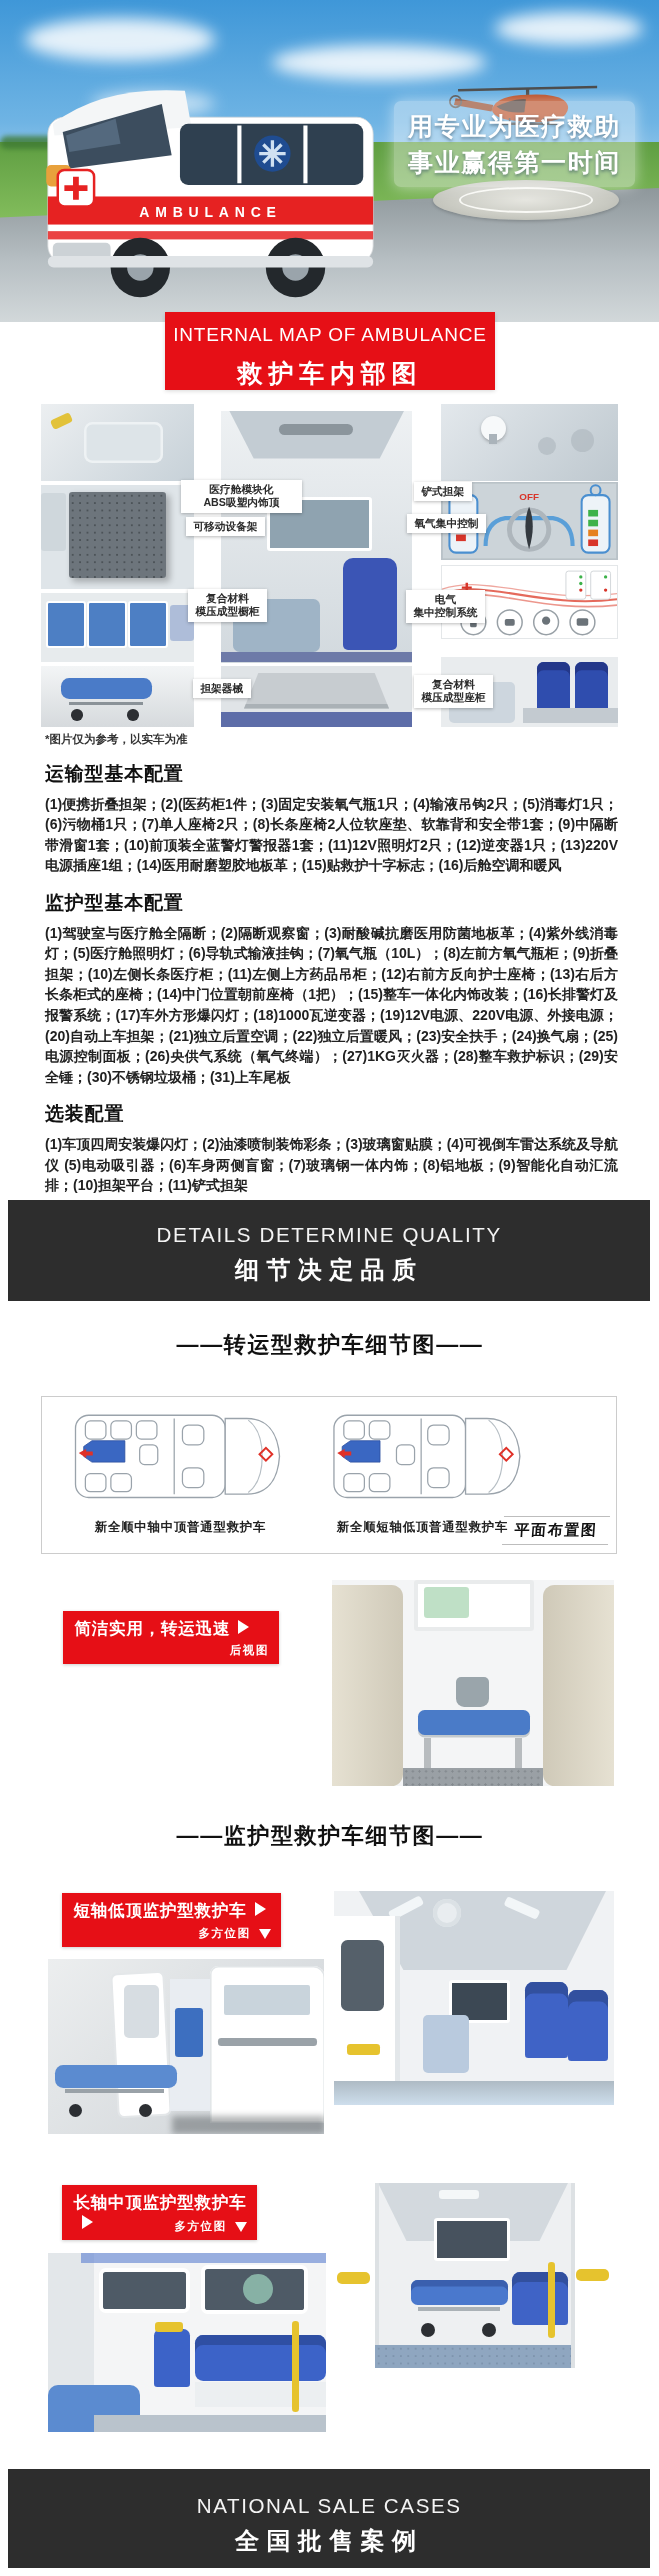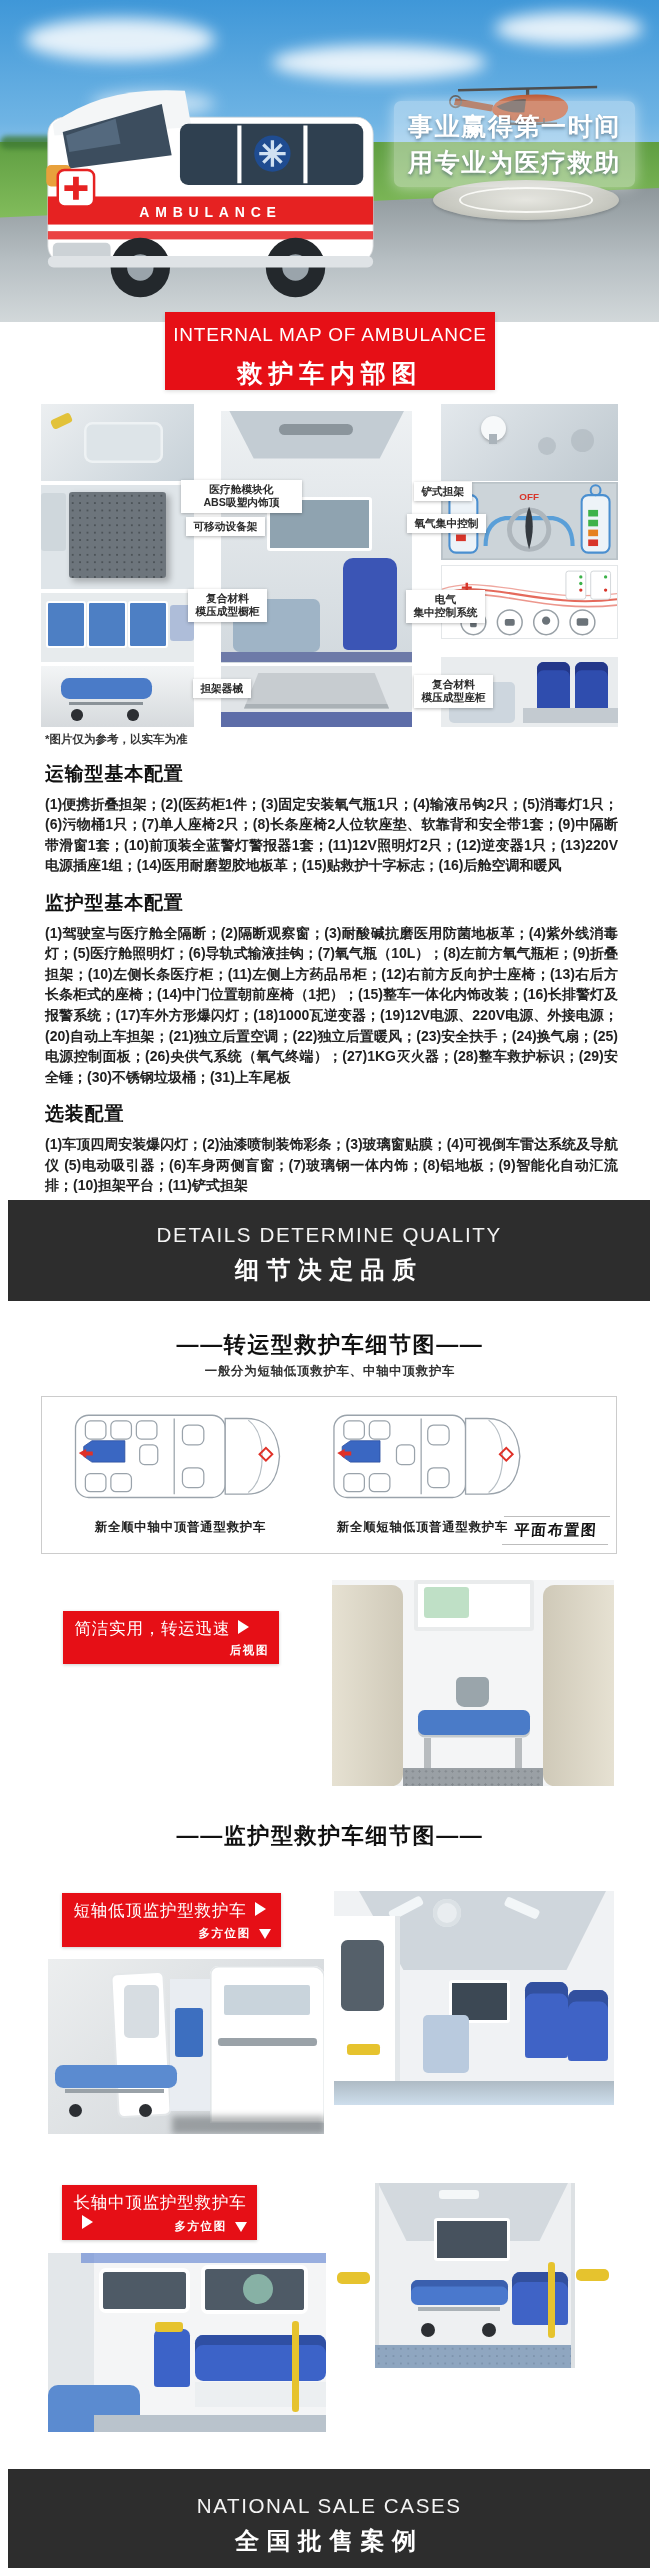--- a/index.html
+++ b/index.html
@@ -62,21 +62,21 @@
   
   .fp-box{position:absolute;left:41px;top:1396px;width:576px;height:158px;border:0.8px solid #ccc;
           background:#fff;box-sizing:border-box;padding-left:14px;}
   .fp-cap{position:absolute;font-size:12.4px;font-weight:600;color:#222;letter-spacing:0.8px;}
   .fp-badge{position:absolute;right:6.6px;bottom:8.2px;font-size:15px;font-weight:bold;color:#111;
             border-top:1.6px solid #bdbdbd;border-bottom:1.6px solid #bdbdbd;padding:4.1px 11.5px;
             letter-spacing:1.6px;transform:skewX(-4deg);}
 
   
   .red-tag{position:absolute;background:#e60f16;color:#fff;box-shadow:0 0.8px 3.3px rgba(0,0,0,.2);}
-  .red-tag .main{font-size:16.5px;font-weight:normal;letter-spacing:0.8px;padding:7.4px 0 0 11.5px;}
+  .red-tag .main{font-size:16.5px;font-weight:bold;letter-spacing:0.8px;padding:7.4px 0 0 11.5px;}
   .red-tag .sub{position:absolute;right:10px;bottom:5.8px;font-size:11.5px;font-weight:bold;letter-spacing:1.6px;}
   .tri-r{display:inline-block;width:0;height:0;border-left:11.5px solid #fff;
          border-top:7.4px solid transparent;border-bottom:7.4px solid transparent;margin-left:8.2px;}
   .tri-d{display:inline-block;width:0;height:0;border-top:10.7px solid #fff;
          border-left:6.6px solid transparent;border-right:6.6px solid transparent;margin-left:8.2px;
          vertical-align:-1.6px;}
 
   
   .photo{position:absolute;overflow:hidden;background:#f0f2f4;}
   .shape{position:absolute;}
@@ -128,22 +128,22 @@
       <rect x="30" y="126" width="44" height="44" rx="8" fill="#fff" stroke="#e62222" stroke-width="3"></rect>
       <path d="M52 134 v28 M38 148 h28" stroke="#e62222" stroke-width="7"></path>
       <circle cx="130" cy="244" r="36" fill="#23282c"></circle>
         <circle cx="130" cy="244" r="16" fill="#9aa4ab"></circle>
       <circle cx="318" cy="244" r="36" fill="#23282c"></circle>
         <circle cx="318" cy="244" r="16" fill="#9aa4ab"></circle>
       <rect x="18" y="230" width="394" height="14" rx="7" fill="#dfe3e6"></rect>
     </svg>
 
     <div class="slogan">
+      <div>用专业为医疗救助</div>
       <div>事业赢得第一时间</div>
-      <div>用专业为医疗救助</div>
     </div>
   </div>
 
   <div class="red-banner">
     <div class="en">INTERNAL MAP OF AMBULANCE</div>
     <div class="cn">救护车内部图</div>
   </div>
 
   <div class="collage">
 
@@ -270,21 +270,20 @@
     <div class="cfg-h">选装配置</div>
     <div class="cfg-p">(1)车顶四周安装爆闪灯；(2)油漆喷制装饰彩条；(3)玻璃窗贴膜；(4)可视倒车雷达系统及导航仪 (5)电动吸引器；(6)车身两侧盲窗；(7)玻璃钢一体内饰；(8)铝地板；(9)智能化自动汇流排；(10)担架平台；(11)铲式担架</div>
   </div>
 
   <div class="dark-banner" style="top:1200px;height:101px;">
     <div class="en" style="padding-top:23px;">DETAILS DETERMINE QUALITY</div>
     <div class="cn">细节决定品质</div>
   </div>
 
   <div class="sec-head" style="top:1330px;">——转运型救护车细节图——</div>
-  <div class="sec-sub" style="top:1363px;">一般分为短轴低顶救护车、中轴中顶救护车</div>
 
   <div class="fp-box">
     <svg class="abs" style="left:30px;top:10px;" width="211" height="102" viewBox="0 0 256 124">
       <g fill="#ffffff" stroke="#9aa3ab" stroke-width="1.6">
         <rect x="4" y="10" width="182" height="100" rx="16"></rect>
         <path d="M186 14 h26 c24 0 38 16 40 46 c-2 30 -16 46 -40 46 h-26 z"></path>
       </g>
       <path d="M214 16 c12 9 17 24 17 44 c0 20 -5 35 -17 44" fill="none" stroke="#b6bec4" stroke-width="1.4"></path>
       <g fill="none" stroke="#9aa3ab" stroke-width="1.5">
         <rect x="16" y="17" width="25" height="22" rx="6"></rect>

